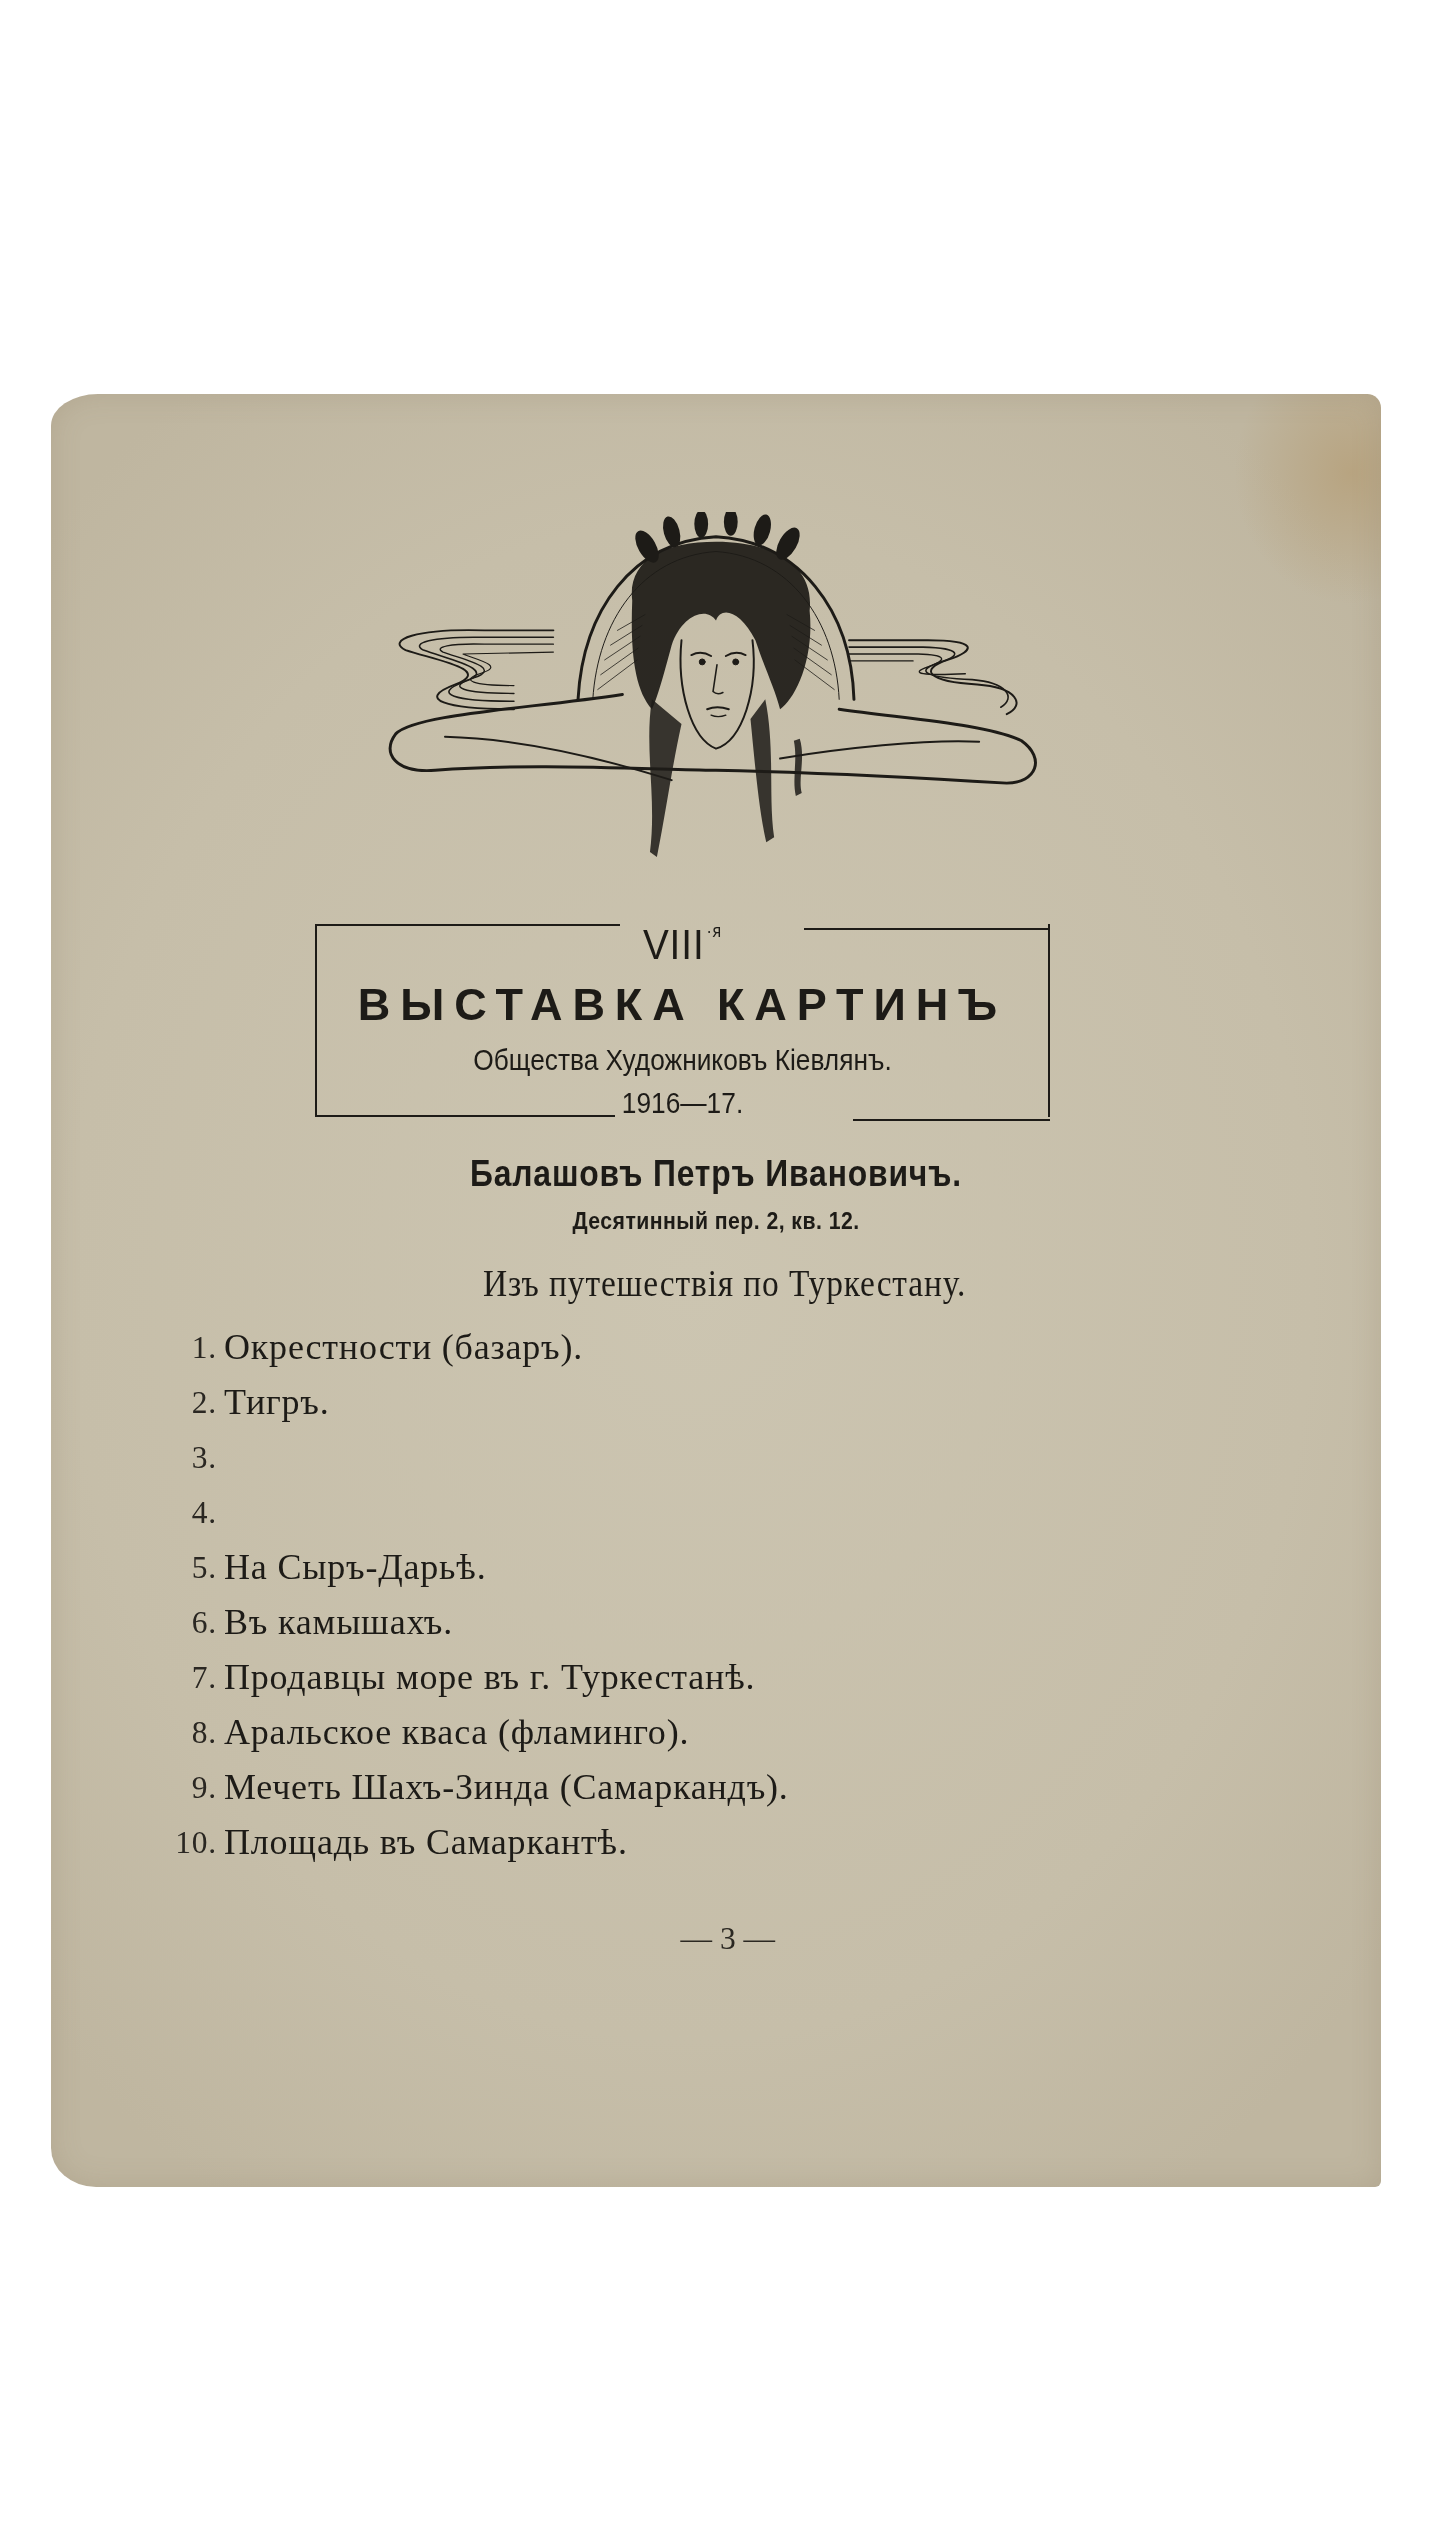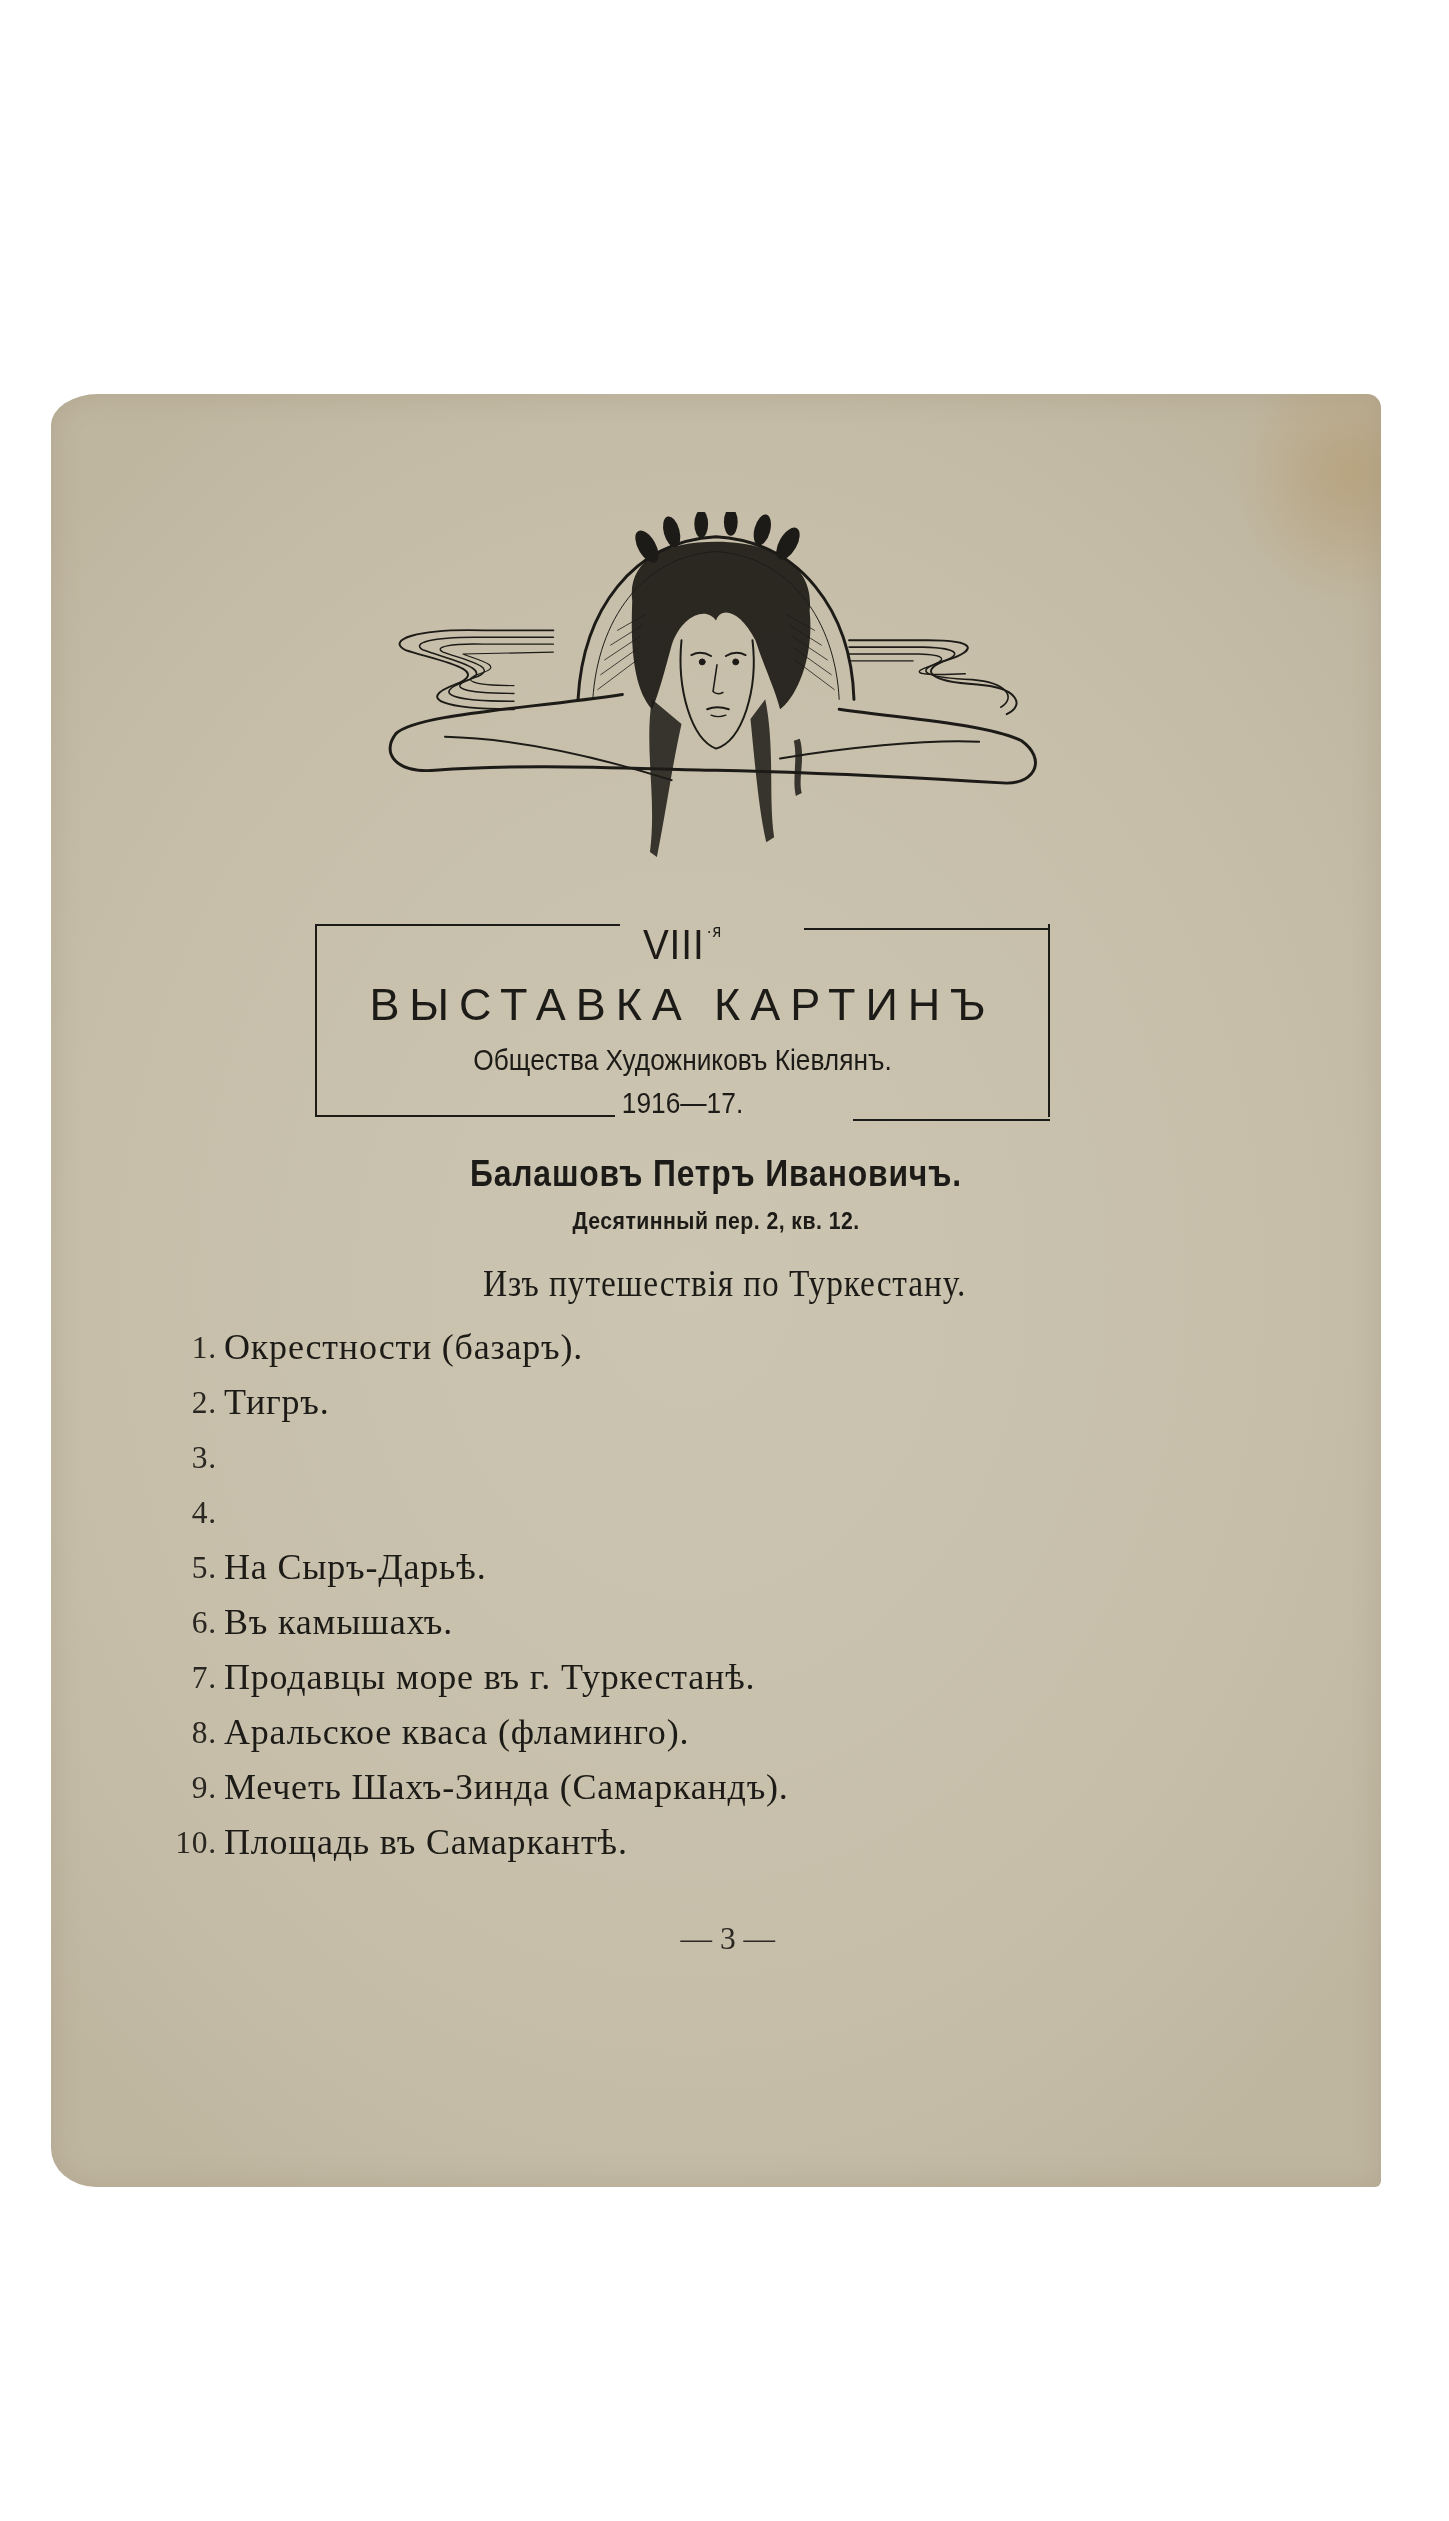--- a/index.html
+++ b/index.html
@@ -53,21 +53,21 @@
   .botline-l { left: 0; bottom: 0; width: 300px; }
   .botline-r { right: 0; bottom: -3.9px; width: 197px; }
   .edition {
     position: absolute; left: 0; right: 0; top: -3.9px; text-align: center;
     font-size: 43px; letter-spacing: 1px; font-family: "Liberation Sans", sans-serif;
     transform: scaleX(0.9);
   }
   .edition sup { font-size: 17.7px; vertical-align: 21.7px; margin-left: 2px; }
   .main-title {
     position: absolute; left: 0; right: 0; top: 55px; text-align: center;
-    font-size: 45px; letter-spacing: 9.9px; font-weight: normal;
+    font-size: 45px; letter-spacing: 9.9px; font-weight: bold;
   }
   .society {
     position: absolute; left: 0; right: 0; top: 120px; text-align: center;
     font-size: 28.6px; transform: scaleX(0.92);
   }
   .years {
     position: absolute; left: 0; right: 0; top: 163px; text-align: center;
     font-size: 28.6px; transform: scaleX(0.92);
   }
   .artist-name {

